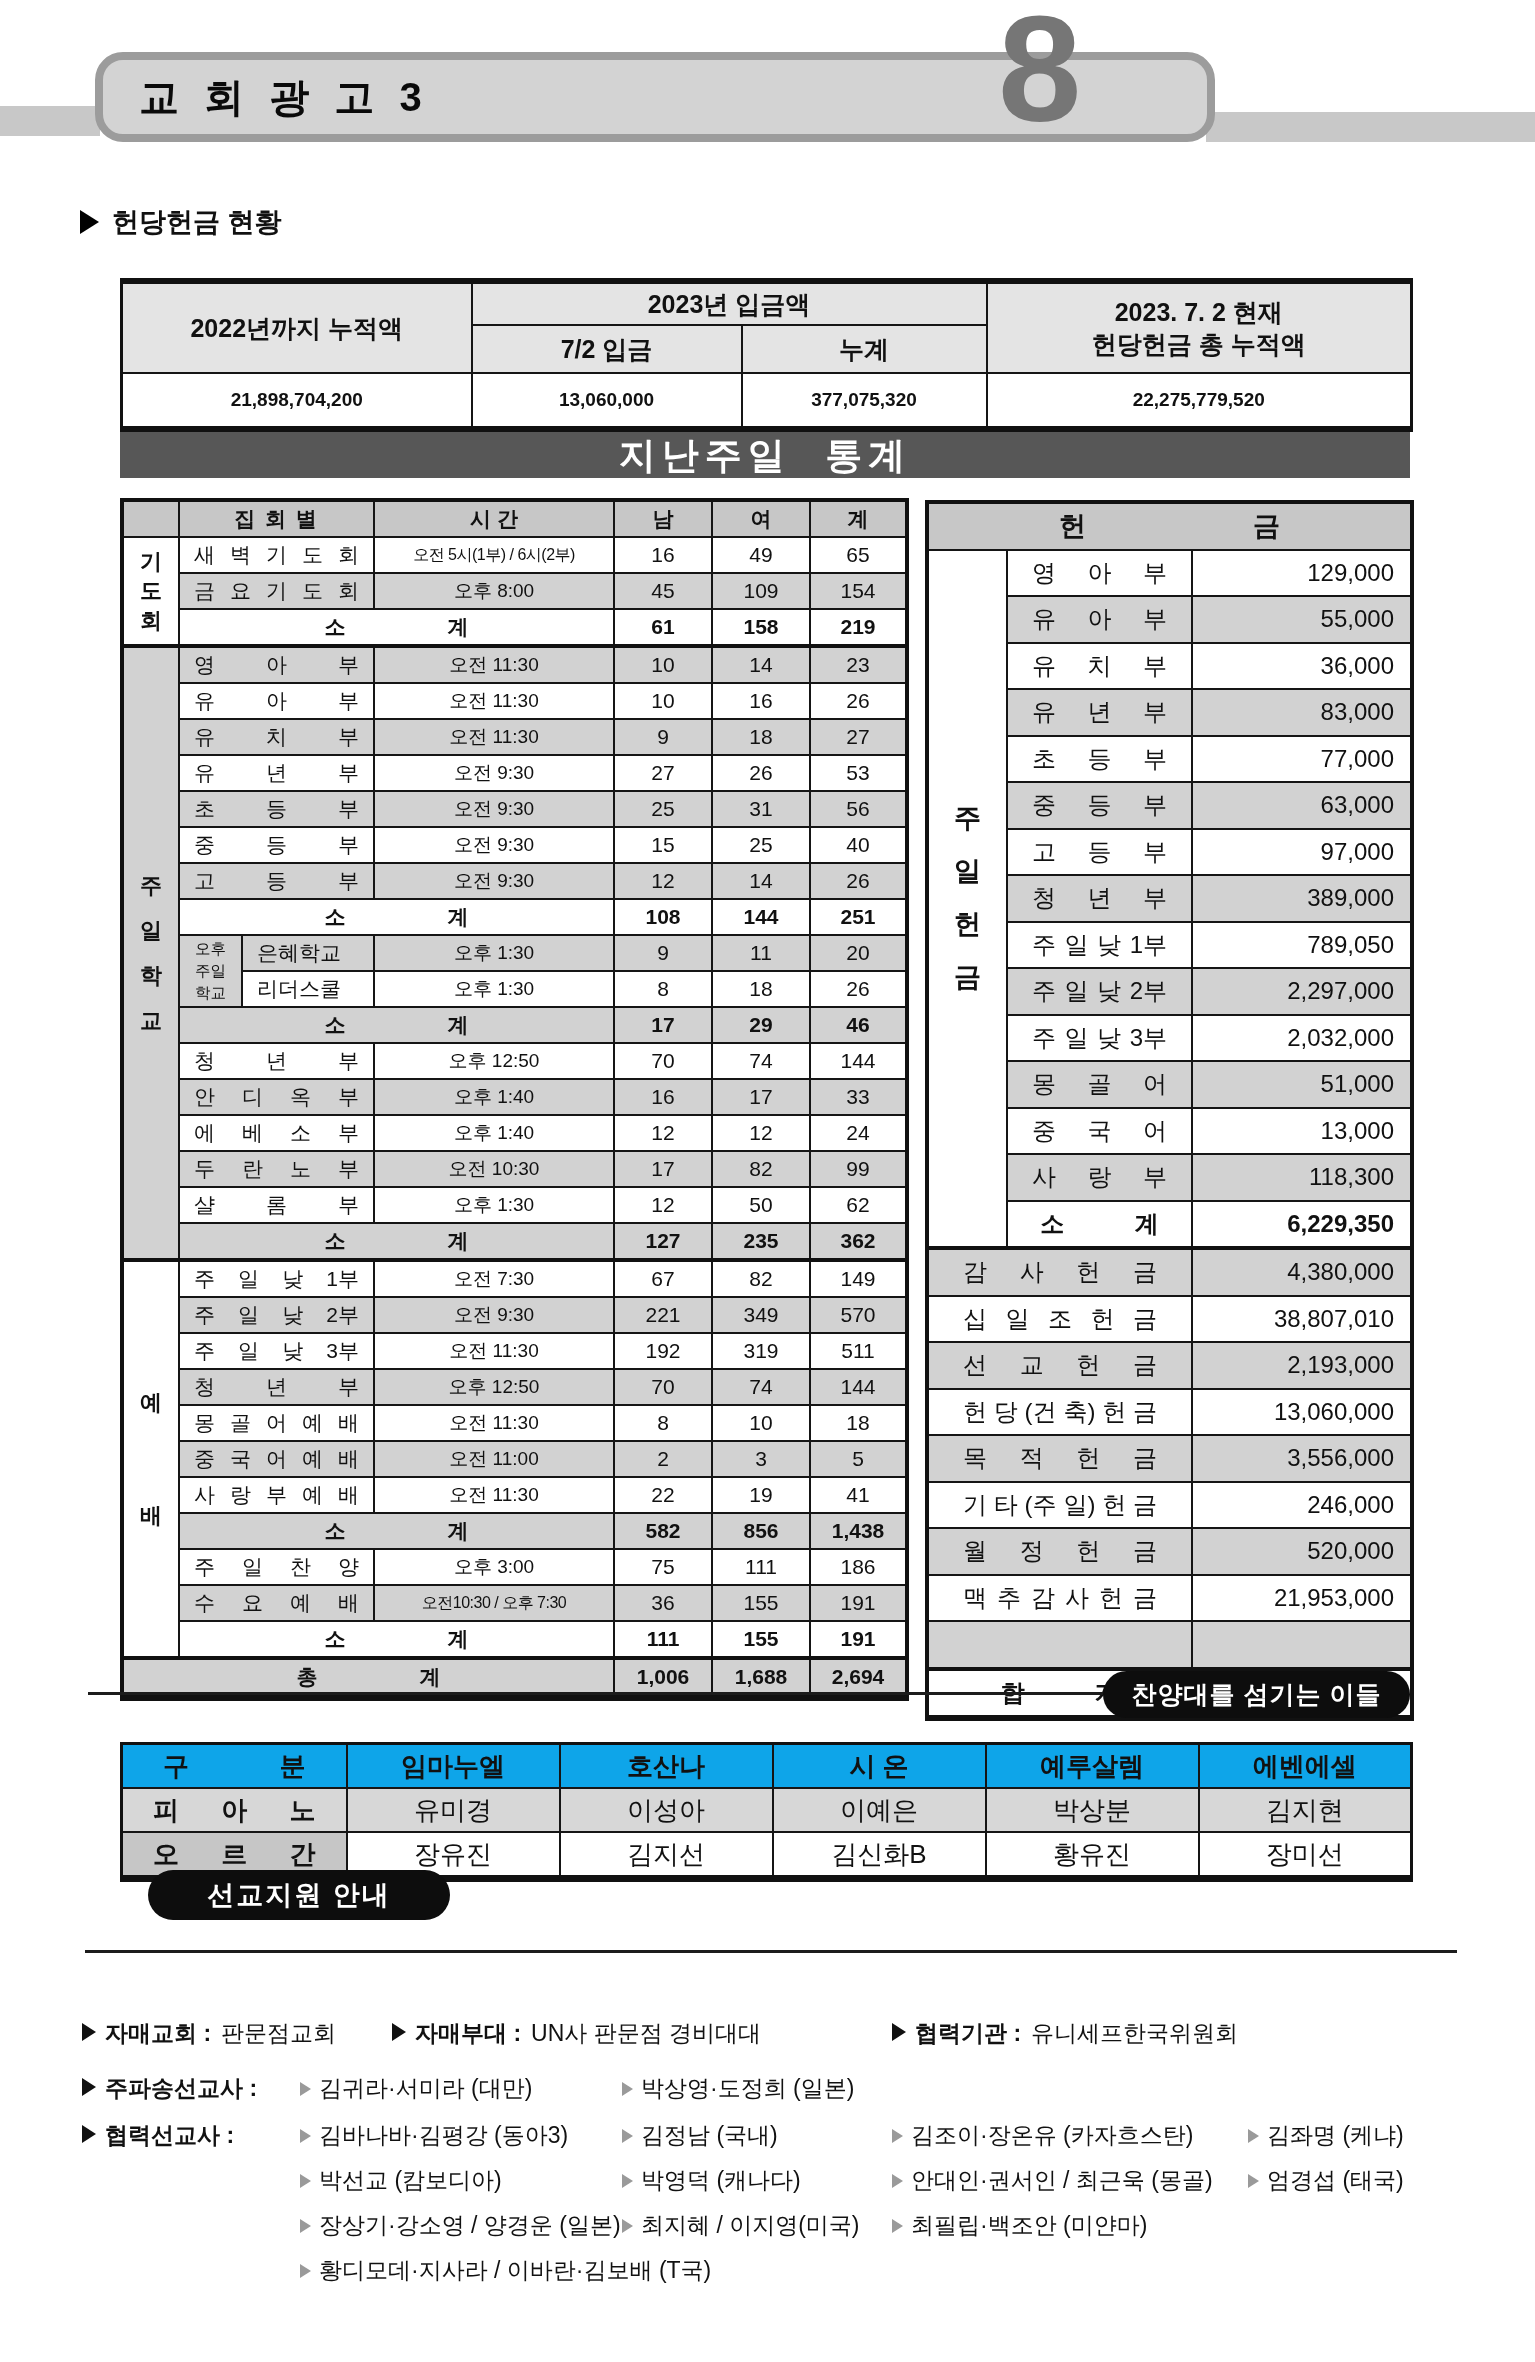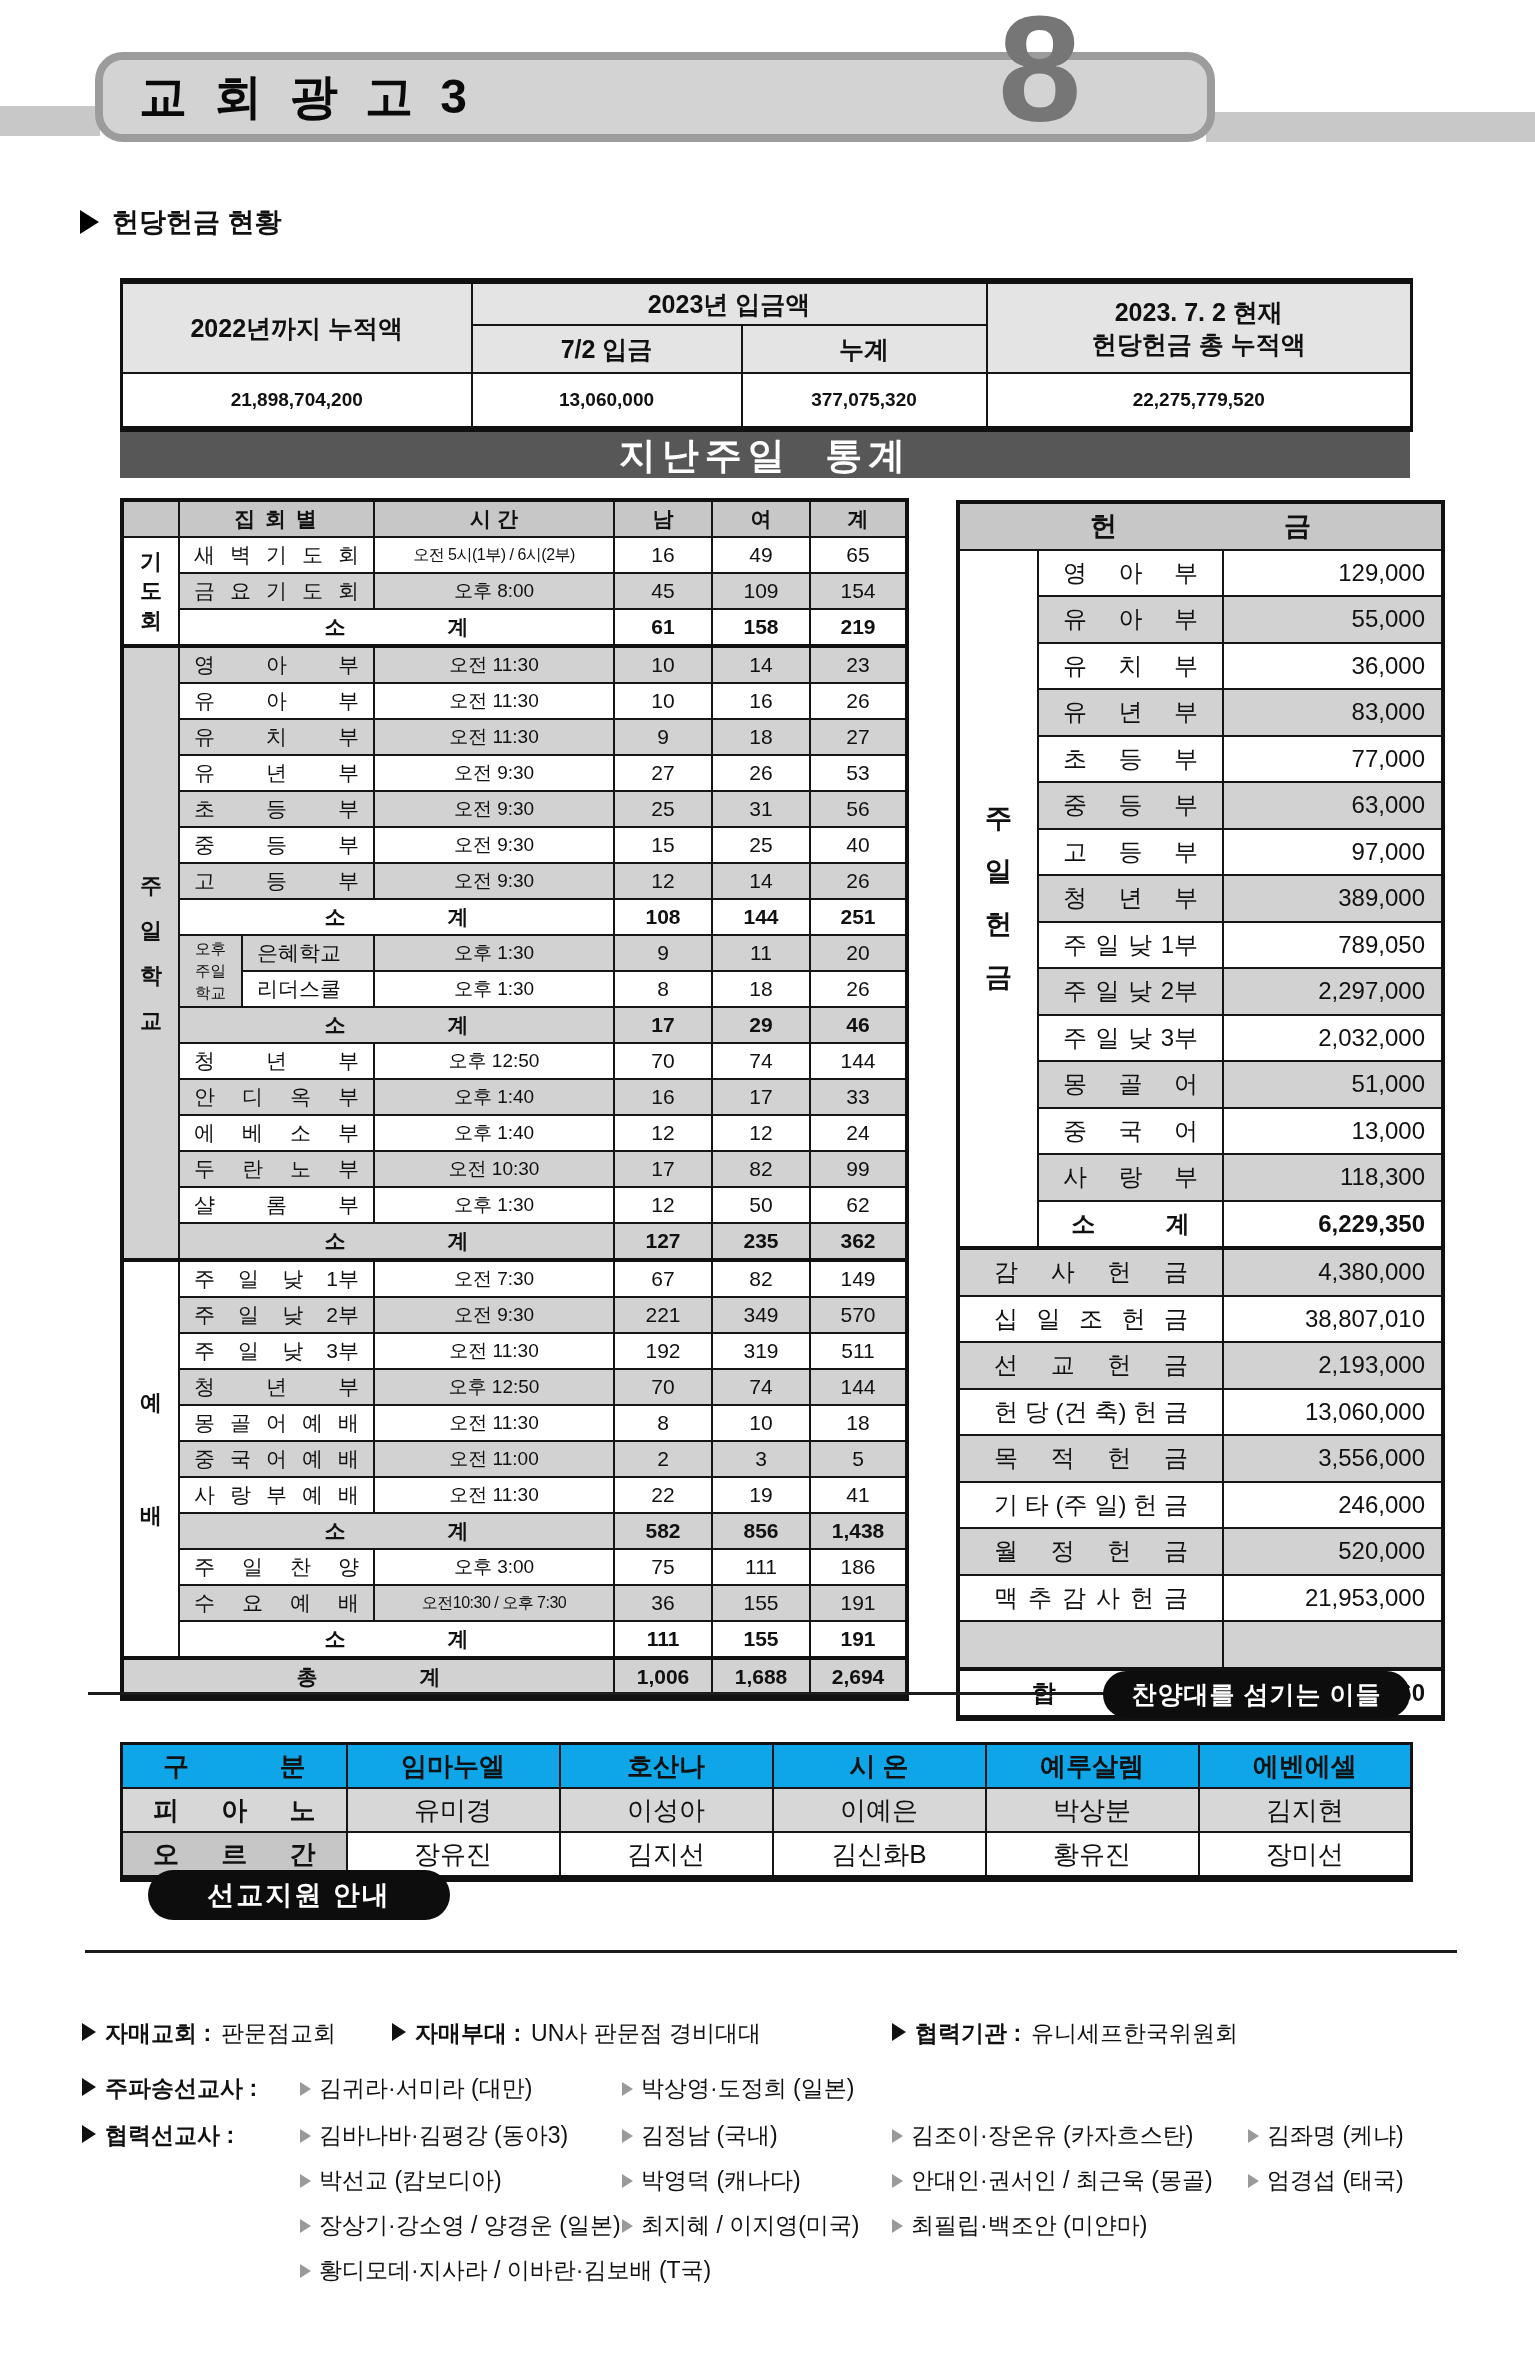--- a/index.html
+++ b/index.html
@@ -4,21 +4,21 @@
 <style>
   html,body{margin:0;padding:0;background:#fff;}
   .page{position:relative;width:1535px;height:2362px;background:#fff;overflow:hidden;
         font-family:"Liberation Sans","DejaVu Sans",sans-serif;color:#111;}
 
   
   .bar-l{position:absolute;left:0;top:106px;width:100px;height:30px;background:#c8c8c8;}
   .bar-r{position:absolute;left:1206px;top:112px;width:329px;height:30px;background:#c8c8c8;}
   .hbox{position:absolute;left:95px;top:52px;width:1120px;height:90px;box-sizing:border-box;
         background:#d3d3d3;border:8px solid #9c9c9c;border-radius:28px;z-index:1;}
-  .htitle{position:absolute;left:36px;top:0;height:82px;line-height:74px;font-size:48px;font-weight:800;
+  .htitle{position:absolute;left:36px;top:0;height:82px;line-height:74px;font-size:40px;font-weight:800;
           letter-spacing:3px;word-spacing:8px;color:#0a0a0a;}
   .pnum{position:absolute;left:998px;top:-6px;font-size:150px;line-height:1;font-weight:800;color:#767676;z-index:2;}
 
   
   .sechead{position:absolute;left:80px;top:204px;display:flex;align-items:center;font-size:27px;font-weight:800;}
   .tri-b{display:inline-block;width:0;height:0;border-left:19px solid #000;
          border-top:12px solid transparent;border-bottom:12px solid transparent;margin-right:13px;}
 
   
   table{border-collapse:collapse;table-layout:fixed;position:absolute;}
@@ -57,21 +57,21 @@
   .att .catg0 span{padding:3px 0;}
   .att .catg1 span{padding:11px 0;}
   .att .catg2 span{padding:45px 0;}
   .att .cat2{background:#fff;font-size:15.5px;line-height:1.4;}
   .att .wsp{word-spacing:96px;font-weight:800;}
   .att tr.gb td{border-top:4px solid #111;}
   .att .h-meet{letter-spacing:2px;margin-left:23px;}
 
   
   .off{left:925px;top:500px;width:485px;
-       border-top:4px solid #111;border-left:4px solid #111;border-right:4px solid #111;border-bottom:6px solid #111;margin-left:31px;}
+       border-top:4px solid #111;border-left:4px solid #111;border-right:4px solid #111;border-bottom:6px solid #111;}
   .off td{height:44.5px;font-size:24px;}
   .off .ohead{background:#c7c7c7;font-weight:800;font-size:27px;padding:0 130px;}
   .off tr.shade td{background:#d2d2d2;}
   .off .ocat{background:#fff;}
   .off .ocat span{display:block;font-weight:800;font-size:27px;line-height:1;padding:13px 0;}
   .off .olbl{padding:0 24px;}
   .off .olbl2{padding:0 34px;}
   .off .oval{text-align:right;padding-right:16px;}
   .off .osum{font-weight:800;word-spacing:64px;}
   .off .bold{font-weight:800;}

